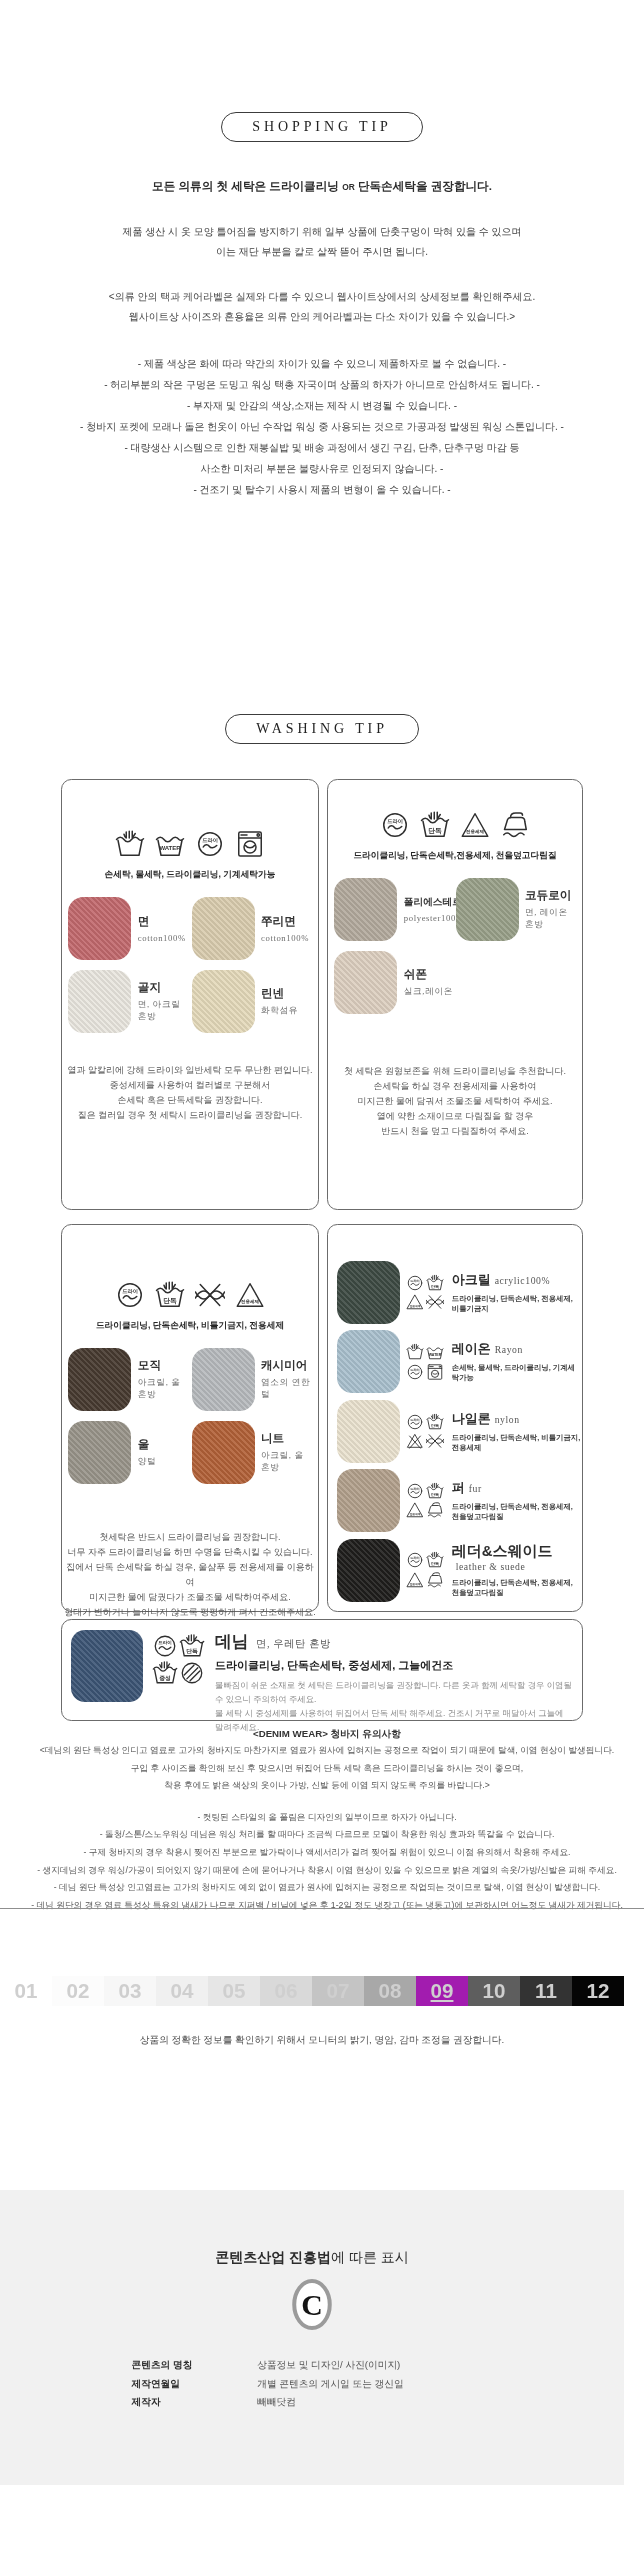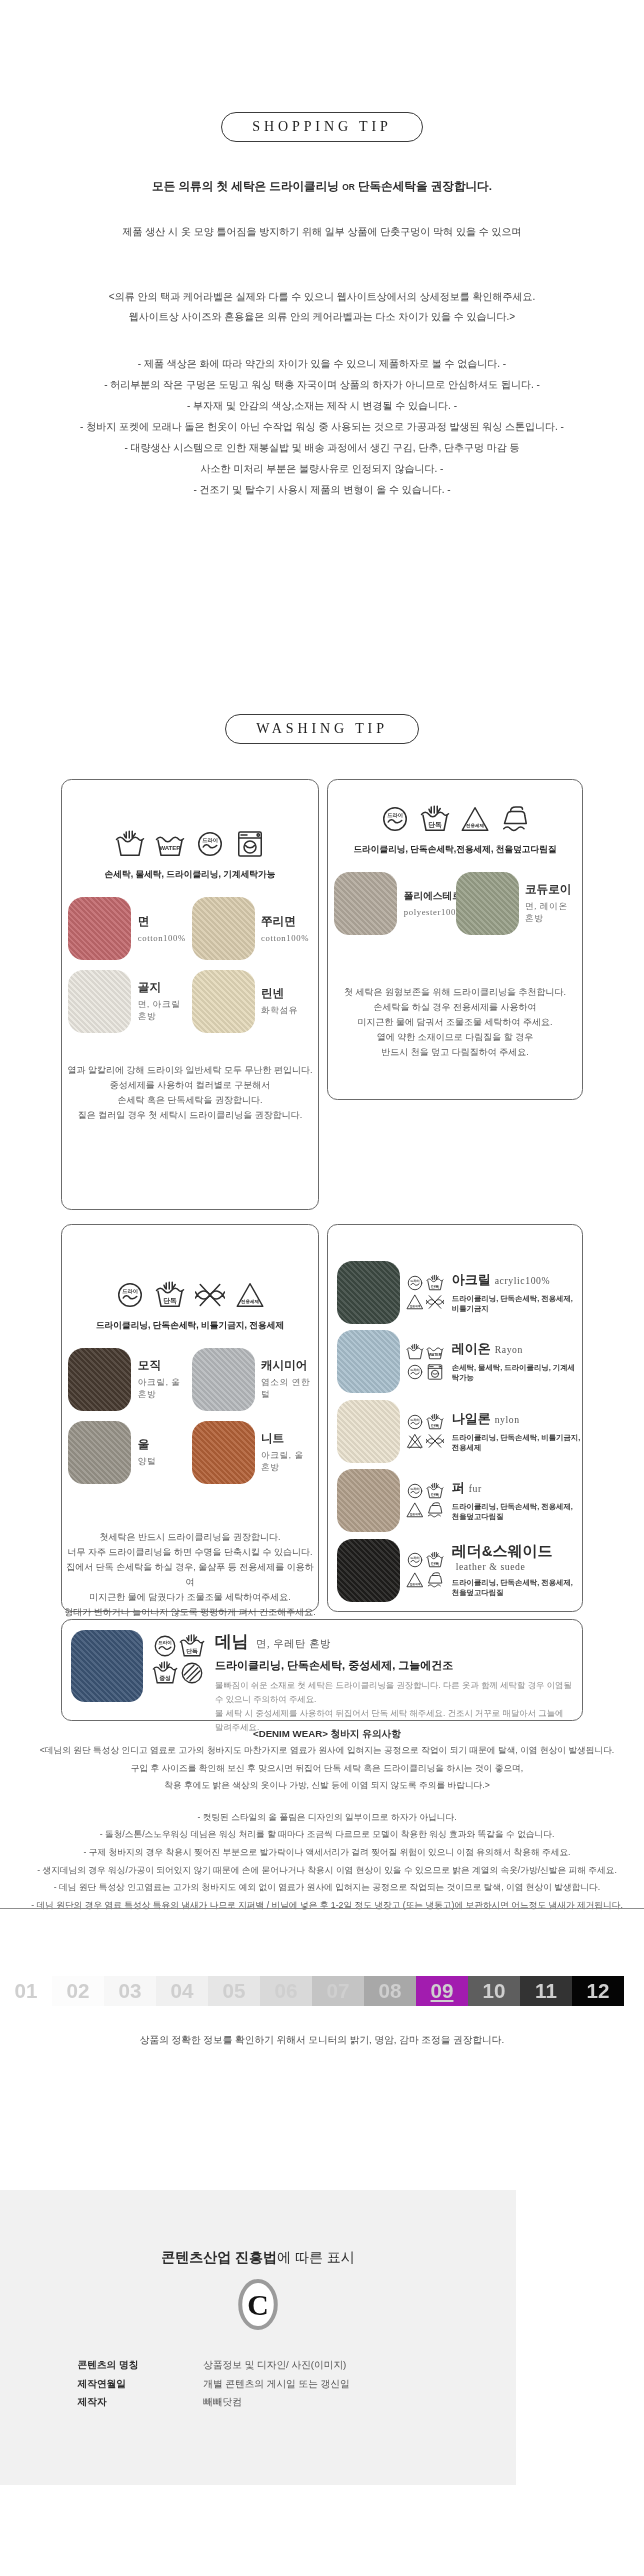--- a/index.html
+++ b/index.html
@@ -63,21 +63,21 @@
 
   .divider{left:0;width:644px;height:1.3px;background:#8f8f8f;}
 
   
   .numbar{left:0;width:624px;height:30px;display:flex;}
   .numbar .ncell{flex:1;display:flex;align-items:center;justify-content:center;
                  font-size:20.6px;font-weight:bold;color:#cfcfcf;font-family:"Liberation Sans",sans-serif;}
   .monnote{font-size:9.7px;color:#4a4a4a;}
 
   
-  .lawpanel{left:0;width:516px;height:295px;background:#f1f1f1;}
+  .lawpanel{left:0;width:624px;height:295px;background:#f1f1f1;}
   .lawhead{text-align:center;font-size:14px;color:#2c2c2c;padding-top:59px;}
   .lawhead b{font-weight:bold;}
   .cbadge{display:block;margin:10.3px auto 0;}
   .lawtable{margin:24.5px auto 0;width:361px;border-collapse:collapse;}
   .lawtable td{font-size:9.7px;padding:2.6px 0;vertical-align:top;}
   .lawtable .lbl{font-weight:bold;color:#2e2e2e;text-align:left;width:109px;padding-right:16.7px;white-space:nowrap;}
   .lawtable .val{color:#555;text-align:left;}
   .lawfoot{position:absolute;left:0;bottom:0;width:644px;height:32px;line-height:32px;
            background:#e2e2e2;text-align:center;font-size:9.7px;color:#333;}
 </style>
@@ -87,20 +87,21 @@
 <div class="page">
 
   <div class="abs ctr" style="top:112px;">
     <span class="pill">SHOPPING TIP</span>
   </div>
   <div class="abs ctr intro" style="top:179px;">
     <span>모든 의류의 첫 세탁은 드라이클리닝 </span><span class="or">OR</span><span> 단독손세탁을 권장합니다.</span>
   </div>
   <div class="abs ctr para" style="top:222px;">
     <div>제품 생산 시 옷 모양 틀어짐을 방지하기 위해 일부 상품에 단춧구멍이 막혀 있을 수 있으며</div>
+    <div>이는 재단 부분을 칼로 살짝 뜯어 주시면 됩니다.</div>
   </div>
   <div class="abs ctr para" style="top:287px;">
     <div>&lt;의류 안의 택과 케어라벨은 실제와 다를 수 있으니 웹사이트상에서의 상세정보를 확인해주세요.</div>
     <div>웹사이트상 사이즈와 혼용율은 의류 안의 케어라벨과는 다소 차이가 있을 수 있습니다.&gt;</div>
   </div>
   <div class="abs ctr" style="top:714px;">
     <span class="pill">WASHING TIP</span>
   </div>
 
   <div class="abs ctr notes" style="top:353px;">
@@ -170,21 +171,21 @@
       </div>
     </div>
     <div class="desc" style="margin-top:19.3px;">
       <div>열과 알칼리에 강해 드라이와 일반세탁 모두 무난한 편입니다.</div>
       <div>중성세제를 사용하여 컬러별로 구분해서</div>
       <div>손세탁 혹은 단독세탁을 권장합니다.</div>
       <div>짙은 컬러일 경우 첫 세탁시 드라이클리닝을 권장합니다.</div>
     </div>
   </div>
 
-  <div class="box" style="left:327px;top:779px;width:256px;height:321px;padding-top:24px;">
+  <div class="box" style="left:327px;top:779px;width:256px;height:431px;padding-top:30px;">
     <div class="icnrow">
       <span class="icn"><svg viewBox="0 0 40 40">
             <circle cx="20" cy="20" r="15"></circle>
             <path d="M11 24 C13 20 17 20 19 23 C21 26 25 26 29 22"></path>
             <text x="20" y="17" text-anchor="middle" font-size="7">드라이</text>
           </svg></span>
       <span class="icn"><svg viewBox="0 0 40 40">
             <path d="M2 14 C5 10 9 10 12 14 C15 18 19 18 22 14 C25 10 29 10 32 14 C34 16 36 15 38 13"></path>
             <path d="M4 15 L8 35 H32 L36 15"></path>
             <path d="M15 4 V12 M19 3 V12 M23 3 V12 M27 6 L23 12 M12 7 Q13 11 15 12"></path>
@@ -207,20 +208,27 @@
         <div>
             <div class="fname" style="font-size:9.7px;">폴리에스테르</div>
              <div class="fsub">polyester100%</div>
           </div>
       </div>
       <div class="cell">
         <div class="swatch" style="background-color: rgb(153, 160, 137);"></div>
         <div>
             <div class="fname">코듀로이</div>
              <div class="fsub">면, 레이온 혼방</div>
+          </div>
+      </div>
+      <div class="cell">
+        <div class="swatch" style="background-color: rgb(221, 207, 192);"></div>
+        <div>
+            <div class="fname">쉬폰</div>
+             <div class="fsub">실크,레이온</div>
           </div>
       </div>
     </div>
     <div class="desc" style="margin-top:40px;">
       <div>첫 세탁은 원형보존을 위해 드라이클리닝을 추천합니다.</div>
       <div>손세탁을 하실 경우 전용세제를 사용하여</div>
       <div>미지근한 물에 담궈서 조물조물 세탁하여 주세요.</div>
       <div>열에 약한 소재이므로 다림질을 할 경우</div>
       <div>반드시 천을 덮고 다림질하여 주세요.</div>
     </div>

